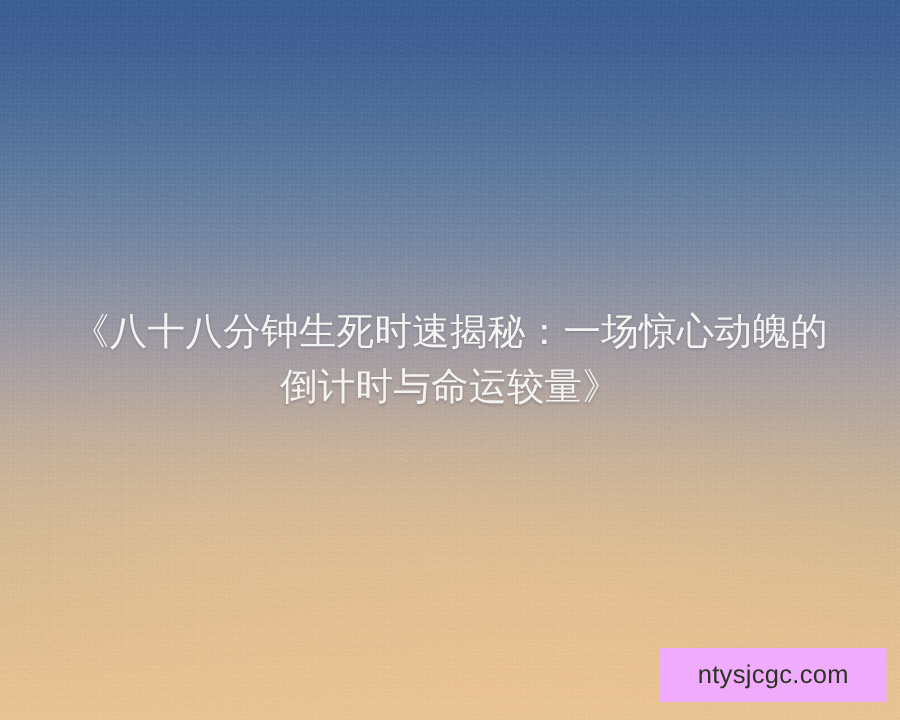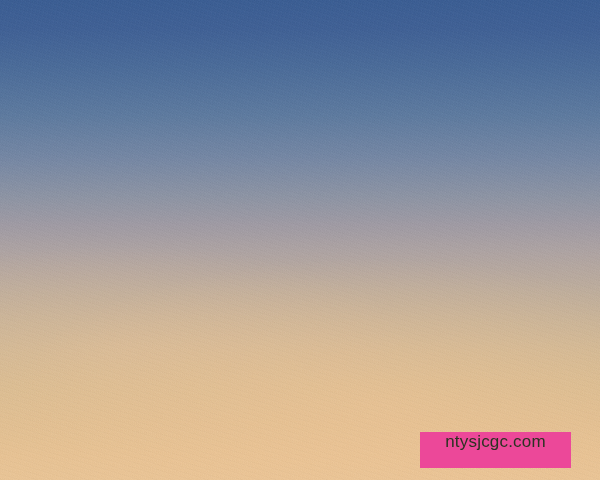--- a/index.html
+++ b/index.html
@@ -83,41 +83,43 @@
     line-height: 37px;
     letter-spacing: 0.2px;
     font-weight: 400;
     text-shadow: 0 1px 2px rgba(60,60,70,0.30);
     white-space: pre-line;
   }
 
   
   .watermark {
     position: absolute;
-    left: 420px;
+    left: 440px;
     top: 432px;
     width: 151px;
     height: 36px;
-    background: #ec4899;
+    background: #f0abfc;
     display: flex;
+    align-items: center;
     justify-content: center;
     color: #2b3322;
     font-size: 17px;
     letter-spacing: 0.2px;
     box-sizing: border-box;
   }
 </style>
 </head>
 <body>
 
 <div id="canvas">
 
   <div class="bg-gradient"></div>
   <div class="bg-glow"></div>
   <div class="bg-noise"></div>
   <div class="bg-noise2"></div>
 
+  <div class="headline">《八十八分钟生死时速揭秘：一场惊心动魄的倒计时与命运较量》</div>
 
   <div class="watermark">
     <span>ntysjcgc.com</span>
   </div>
 
 </div>
 
 </body></html>

